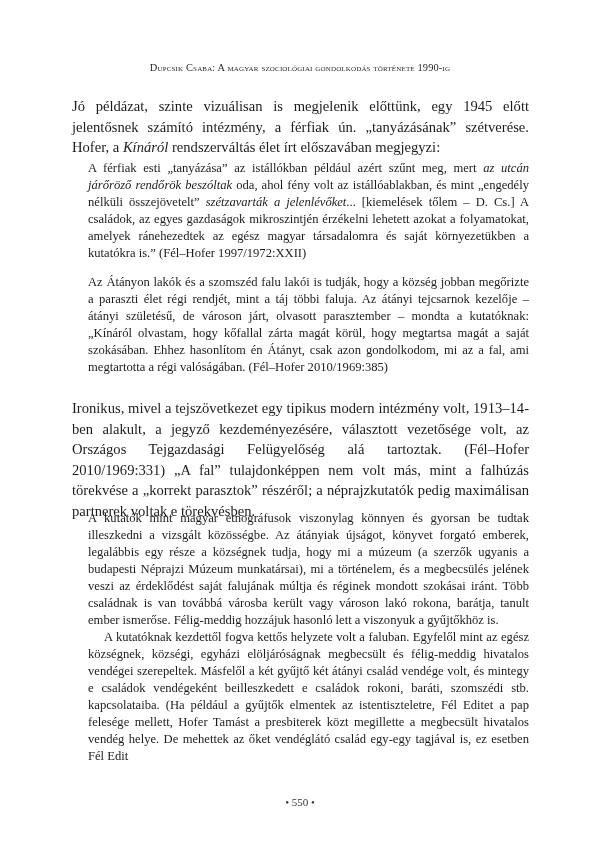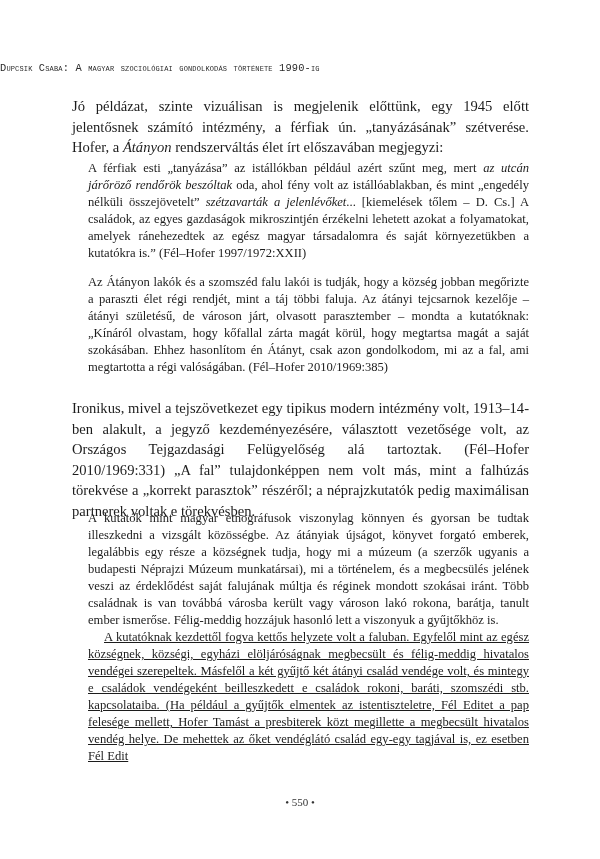--- a/index.html
+++ b/index.html
@@ -1,37 +1,37 @@
 <!DOCTYPE html>
 <html><head>
 <meta charset="utf-8">
 <style>
   html, body { margin:0; padding:0; background:#ffffff; }
   body { width:600px; height:859px; position:relative; overflow:hidden;
          font-family:"DejaVu Serif", "Liberation Serif", serif; color:#1c1c1c; }
-  .header { position:absolute; top:62px; left:0; width:600px; text-align:left;
-            font-family:Liberation Mono, monospace; font-size:10.4px; letter-spacing:0.15px;
+  .header { position:absolute; top:62px; left:0; width:600px; text-align:center;
+            font-family:Liberation Serif, serif; font-size:10.4px; letter-spacing:0.15px;
             font-variant:small-caps; color:#2a2a2a; }
   .main { position:absolute; left:72px; width:457px; font-family:"Liberation Serif", serif;
           font-size:14.6px; line-height:20.6px; text-align:justify; text-align-last:left; }
   .quote { position:absolute; left:88px; width:441px; font-family:"Liberation Serif", serif;
            font-size:12.6px; line-height:17px; text-align:justify; }
   .quote p, .main p { margin:0; }
-  .indent { text-indent:16px;text-decoration:underline; }
+  .indent { text-indent:16px; }
   .footer { position:absolute; top:796px; left:0; width:600px; text-align:center;
             font-family:"Liberation Serif", serif; font-size:11px; color:#333; }
   i { font-style:italic; }
 </style>
 </head>
 <body>
 
 <div class="header">Dupcsik Csaba: A magyar szociológiai gondolkodás története 1990-ig</div>
 
 <div class="main" style="top:96px;">
-  <p><span>Jó példázat, szinte vizuálisan is megjelenik előttünk, egy 1945 előtt jelentősnek számító intézmény, a férfiak ún. „tanyázásának” szétverése. Hofer, a </span><i>Átányon</i><span> rendszerváltás élet írt előszavában megjegyzi:</span></p>
+  <p><span>Jó példázat, szinte vizuálisan is megjelenik előttünk, egy 1945 előtt jelentősnek számító intézmény, a férfiak ún. „tanyázásának” szétverése. Hofer, a </span><i>Kínáról</i><span> rendszerváltás élet írt előszavában megjegyzi:</span></p>
 </div>
 
 <div class="quote" style="top:160px;">
   <p><span>A férfiak esti „tanyázása” az istállókban például azért szűnt meg, mert </span><i>az utcán járőröző rendőrök beszóltak</i><span> oda, ahol fény volt az istállóablakban, és mint „engedély nélküli összejövetelt” </span><i>szétzavarták a jelenlévőket</i><span>... [kiemelések tőlem – D. Cs.] A családok, az egyes gazdaságok mikroszintjén érzékelni lehetett azokat a folyamatokat, amelyek ránehezedtek az egész magyar társadalomra és saját környezetükben a kutatókra is.” (Fél–Hofer 1997/1972:XXII)</span></p>
 </div>
 
 <div class="quote" style="top:274px;">
   <p>Az Átányon lakók és a szomszéd falu lakói is tudják, hogy a község jobban megőrizte a paraszti élet régi rendjét, mint a táj többi faluja. Az átányi tejcsarnok kezelője – átányi születésű, de városon járt, olvasott parasztember – mondta a kutatóknak: „Kínáról olvastam, hogy kőfallal zárta magát körül, hogy megtartsa magát a saját szokásában. Ehhez hasonlítom én Átányt, csak azon gondolkodom, mi az a fal, ami megtartotta a régi valóságában. (Fél–Hofer 2010/1969:385)</p>
 </div>
 

